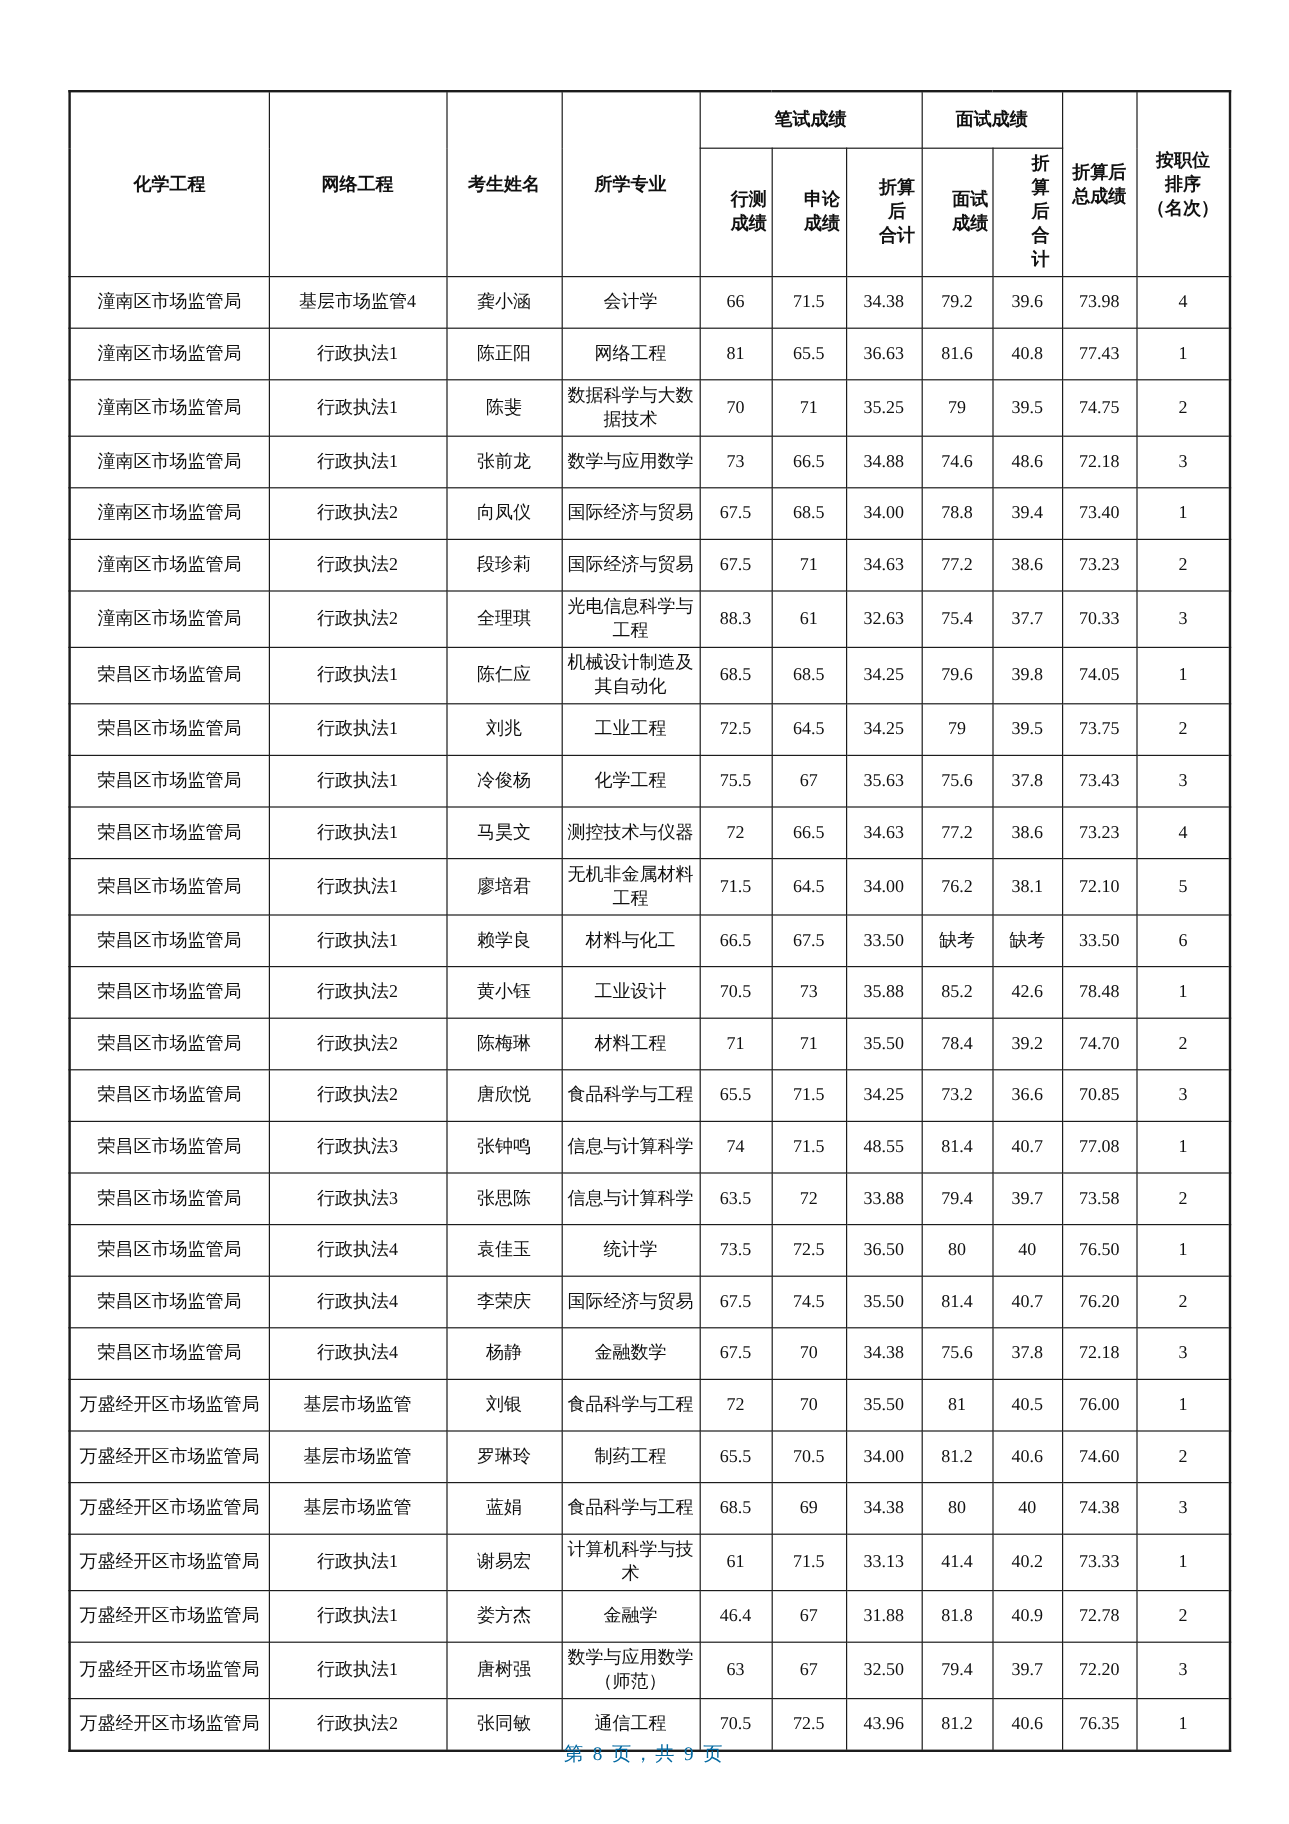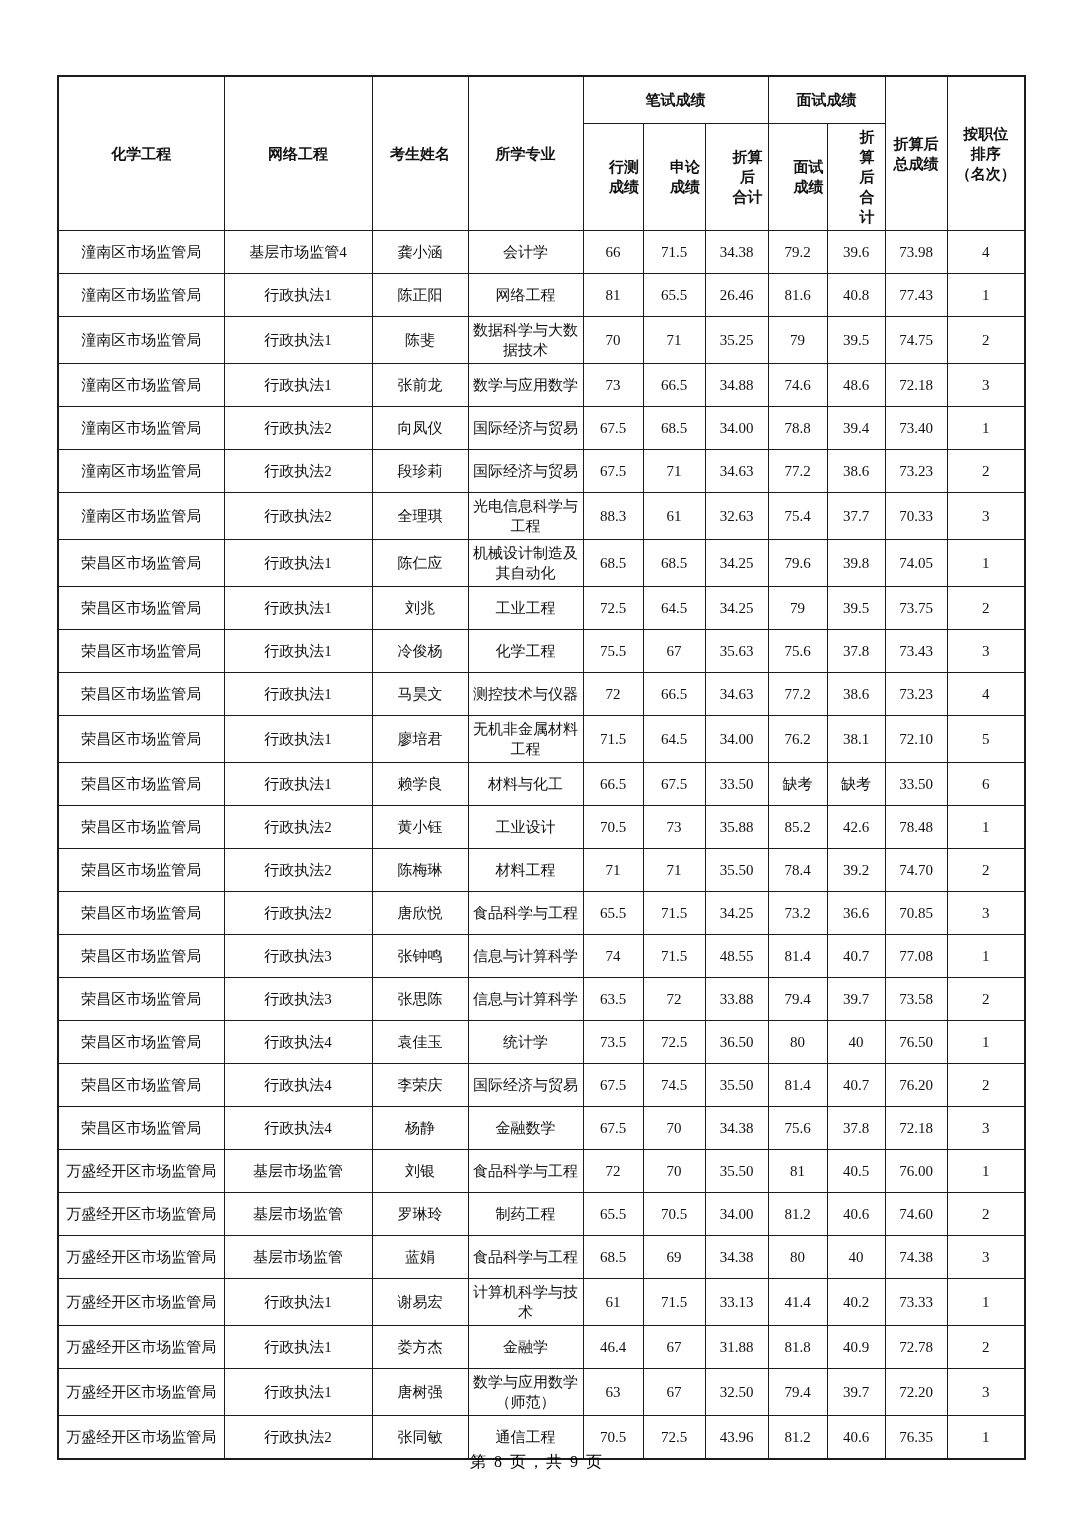--- a/index.html
+++ b/index.html
@@ -45,21 +45,21 @@
   thead tr.tier2 th { height: 52px; padding-left: 25px; }
   tbody td { height: 36px; }
   .footer {
     position: absolute;
     top: 1452px;
     left: 0;
     width: 100%;
     text-align: center;
     font-size: 16px;
     letter-spacing: 2px;
-    color: #000000;
+    color: #0369a1;
   }
 </style>
 </head>
 <body>
 
 <div class="sheet">
 
   <table class="results">
     <colgroup>
       <col style="width:166px">
@@ -115,21 +115,21 @@
           <td>73.98</td>
           <td>4</td>
         </tr>
         <tr>
           <td>潼南区市场监管局</td>
           <td>行政执法1</td>
           <td>陈正阳</td>
           <td>网络工程</td>
           <td>81</td>
           <td>65.5</td>
-          <td>26.46</td>
+          <td>36.63</td>
           <td>81.6</td>
           <td>40.8</td>
           <td>77.43</td>
           <td>1</td>
         </tr>
         <tr>
           <td>潼南区市场监管局</td>
           <td>行政执法1</td>
           <td>陈斐</td>
           <td>数据科学与大数据技术</td>

